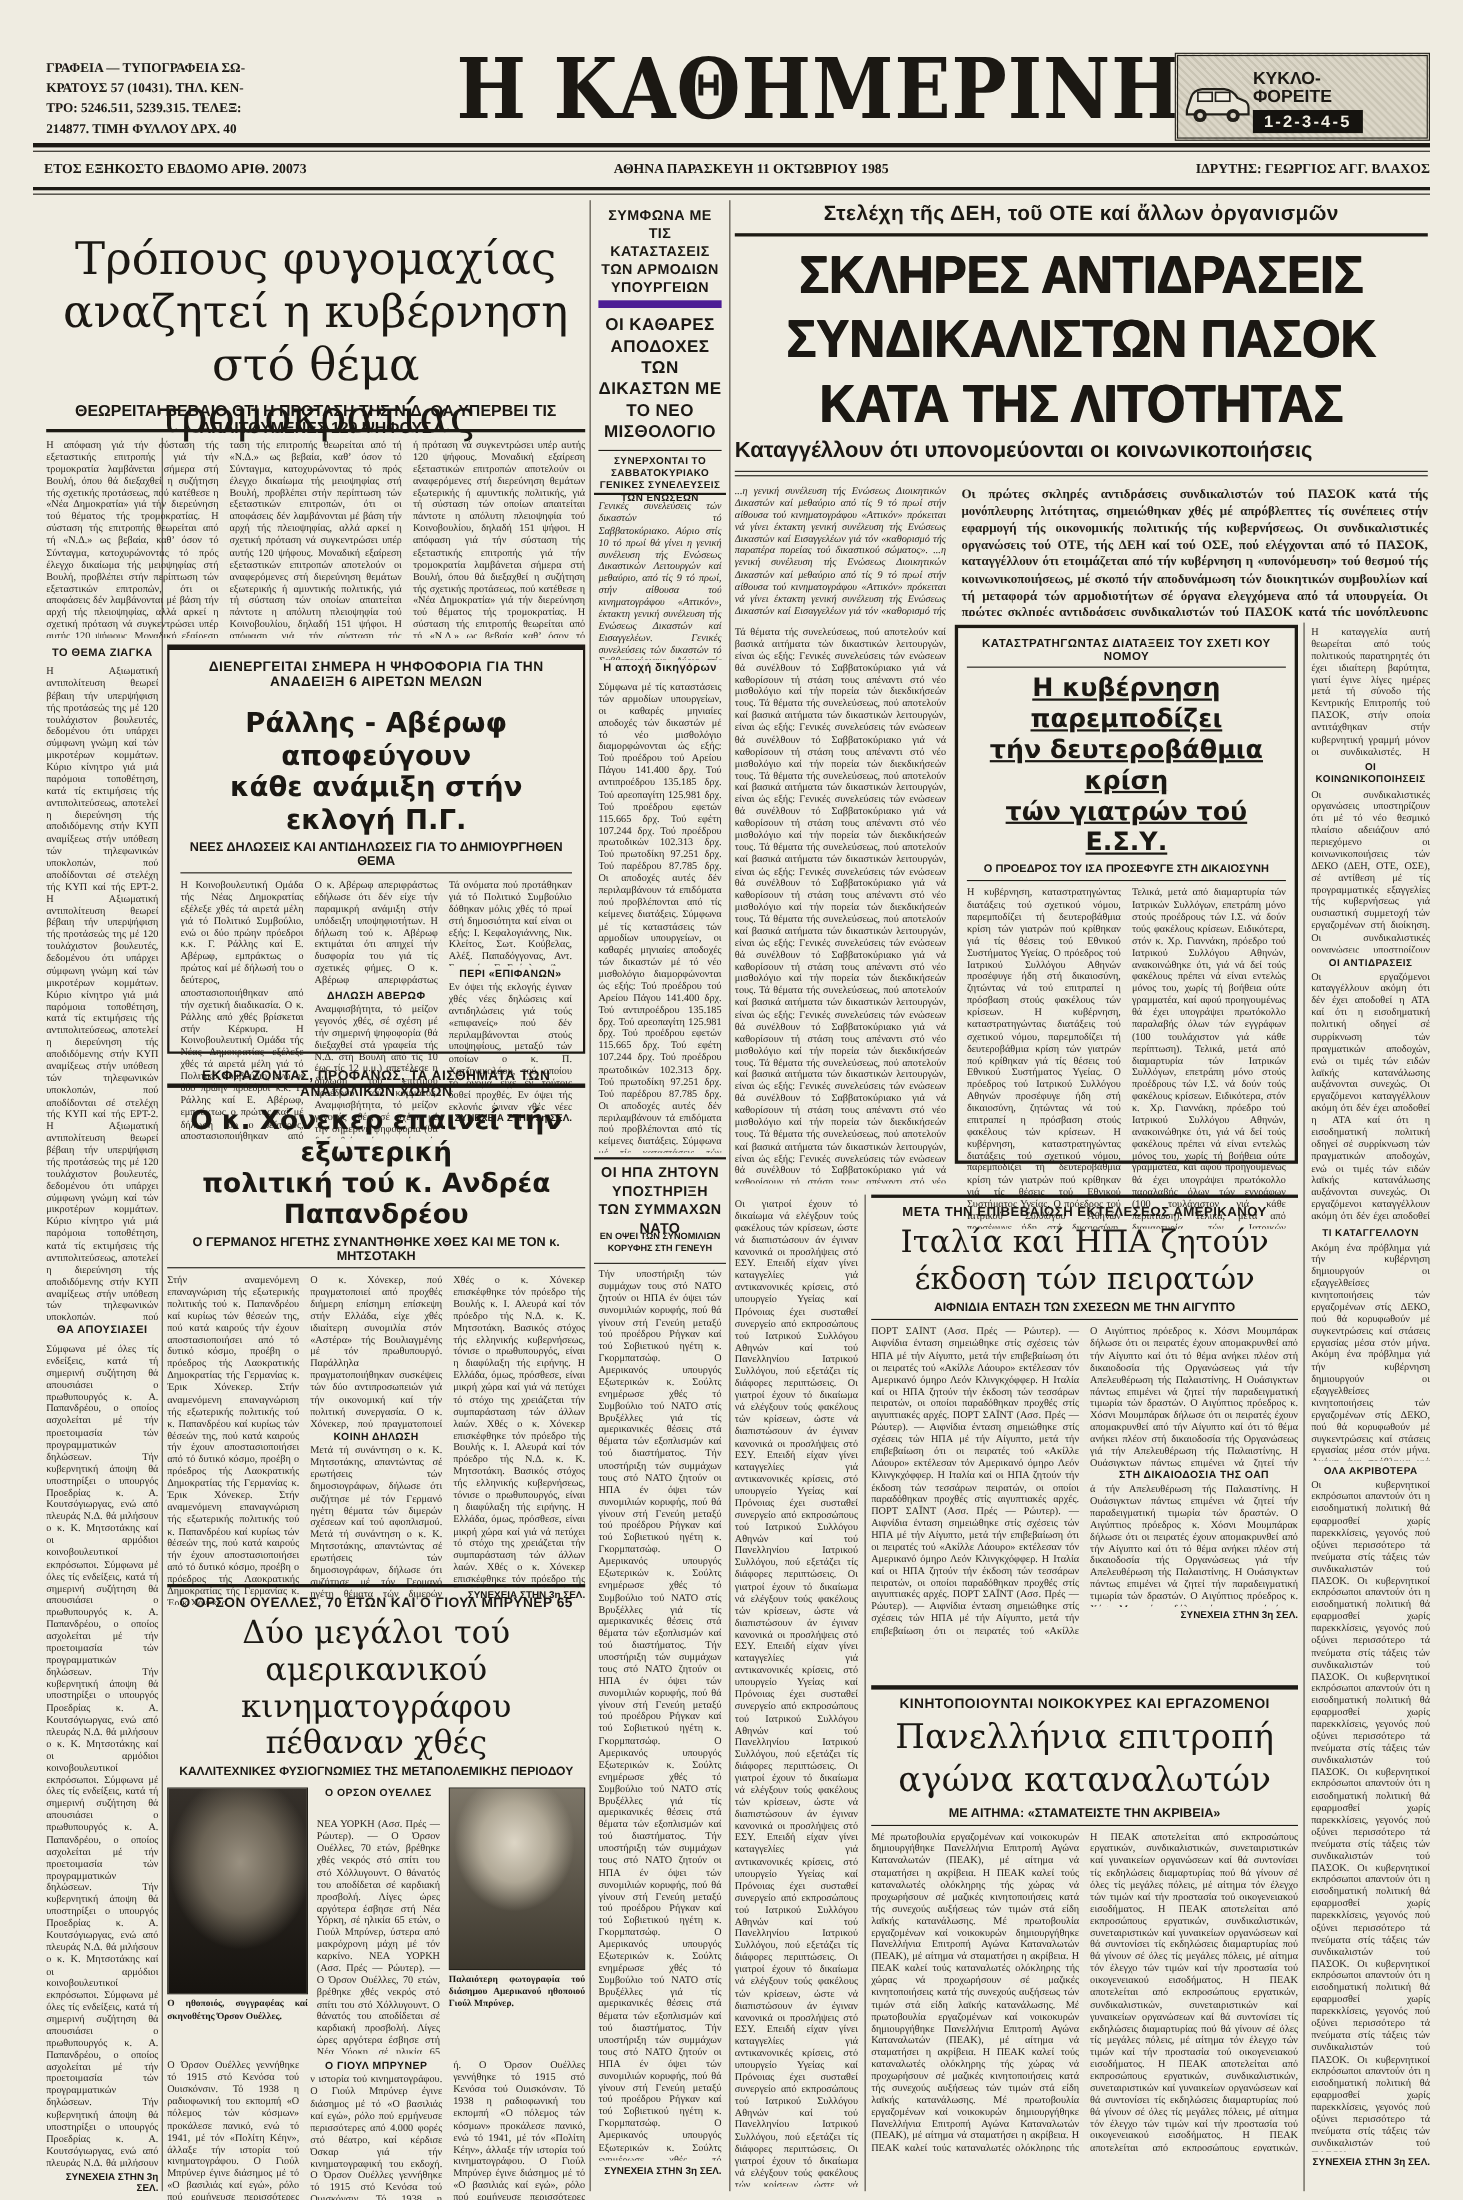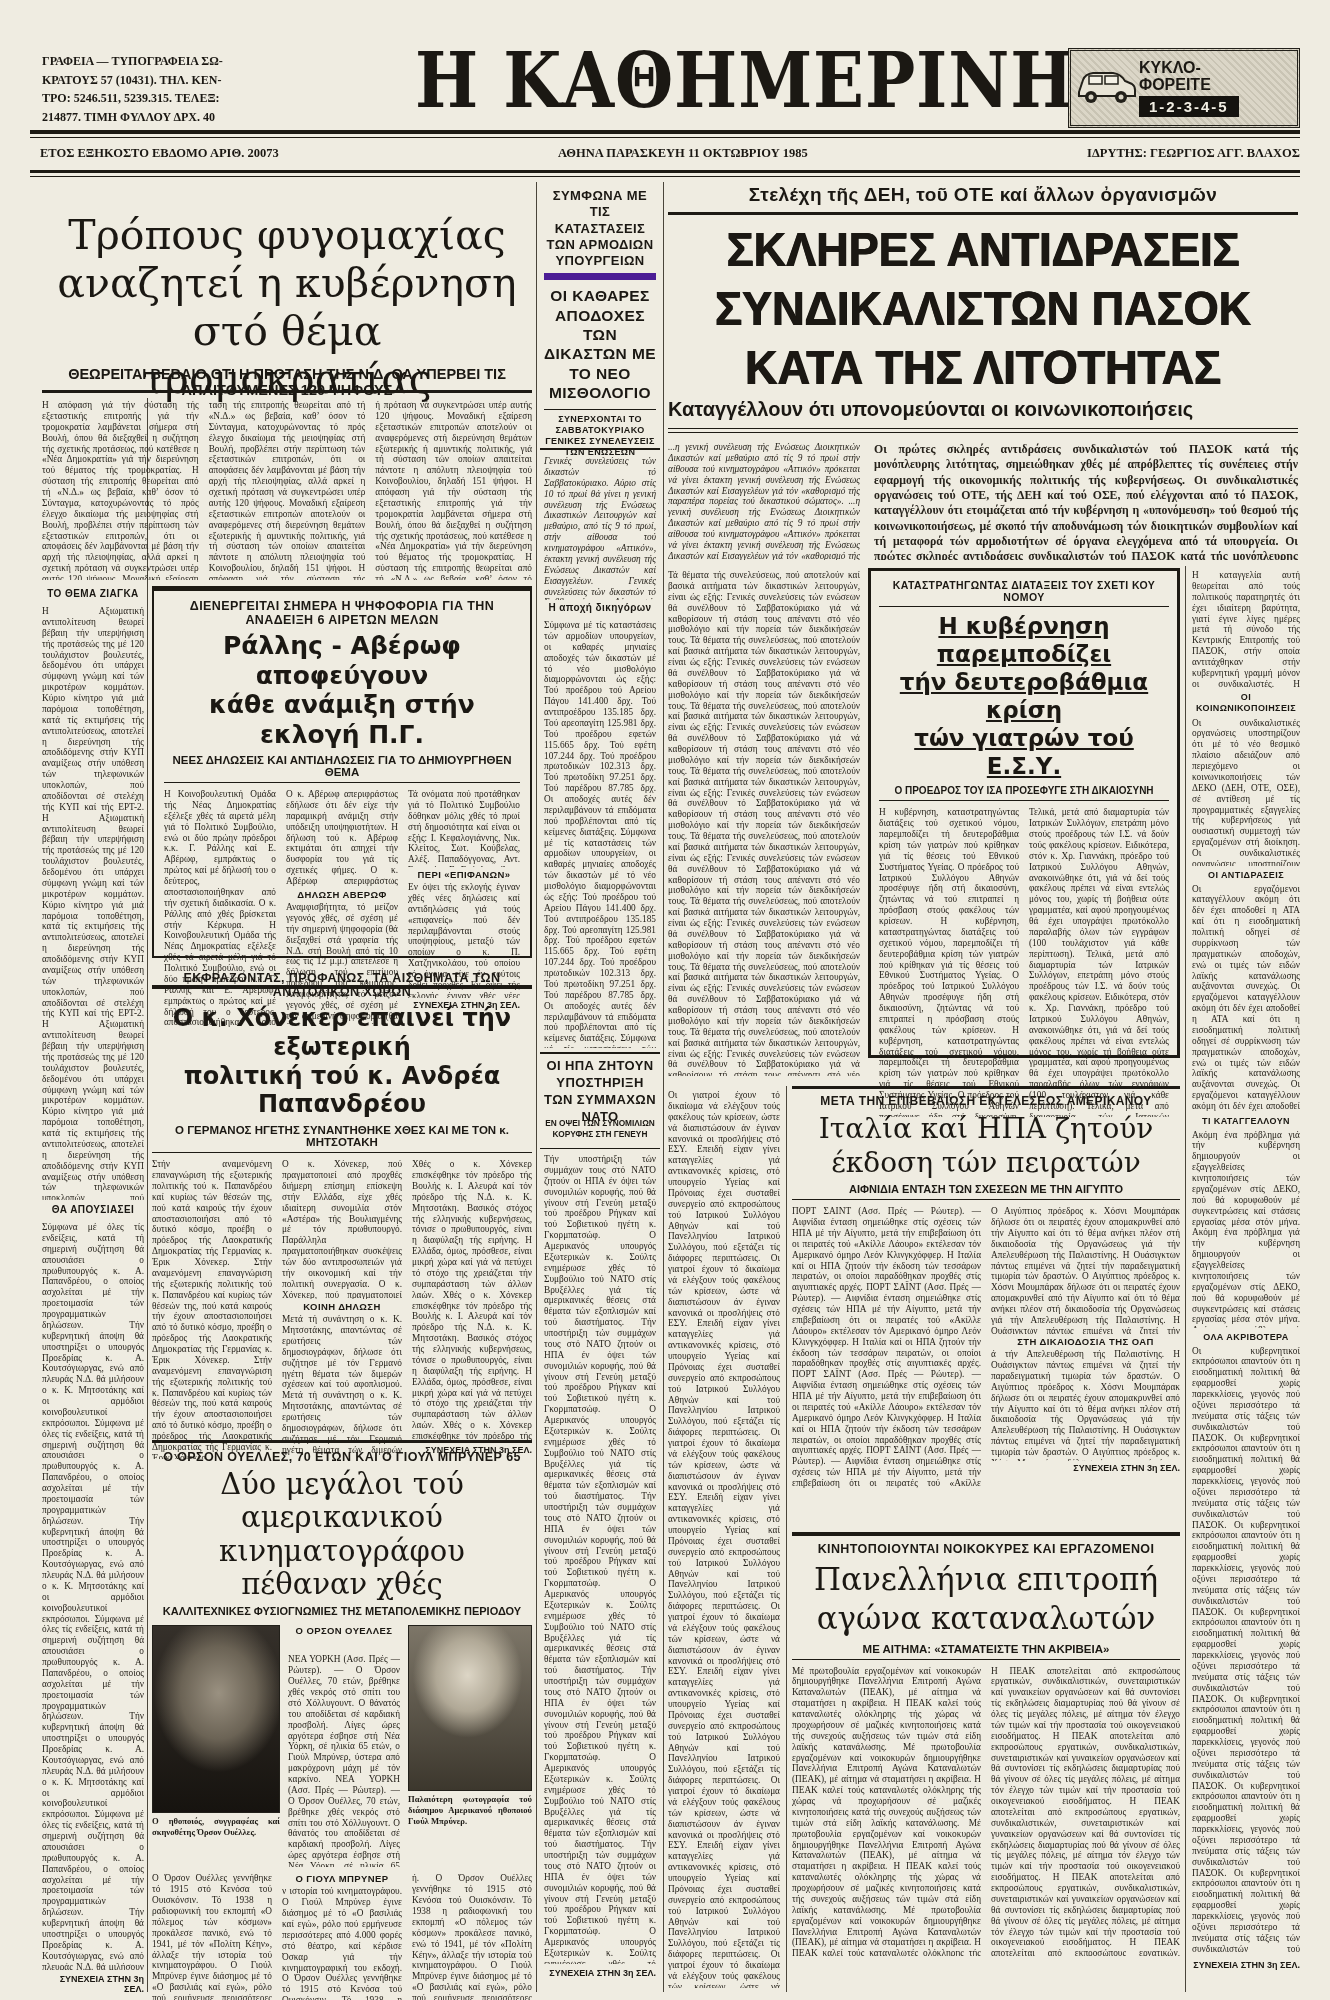--- a/index.html
+++ b/index.html
@@ -35,21 +35,21 @@
     <div>ΓΡΑΦΕΙΑ — ΤΥΠΟΓΡΑΦΕΙΑ ΣΩ-</div>
     <div>ΚΡΑΤΟΥΣ 57 (10431). ΤΗΛ. ΚΕΝ-</div>
     <div>ΤΡΟ: 5246.511, 5239.315. ΤΕΛΕΞ:</div>
     <div>214877. ΤΙΜΗ ΦΥΛΛΟΥ ΔΡΧ. 40</div>
   </div>
 
   <div class="abs" style="left:390px;top:30px;width:710px;height:100px;display:flex;align-items:center;justify-content:center;">
     <span class="serif" style="font-size:76px;font-weight:700;letter-spacing:1px;transform:scaleX(.88);white-space:nowrap;">Η ΚΑΘΗΜΕΡΙΝΗ</span>
   </div>
 
-  <div class="abs" style="left:1068px;top:48px;width:232px;height:80px;border:3px double #22201a;background:repeating-linear-gradient(45deg,#c9c4b4 0 2px,#dbd6c7 2px 5px);display:flex;align-items:center;padding:4px;box-sizing:border-box;">
+  <div class="abs" style="left:1068px;top:48px;width:232px;height:80px;border:3px double #22201a;background:repeating-linear-gradient(45deg,#c9c4b4 0 2px,#dbd6c7 2px 5px);display:flex;align-items:flex-end;padding:4px;box-sizing:border-box;">
     <span style="flex:0 0 64px;">
       <svg width="62" height="44" viewBox="0 0 62 44">
         <path d="M4 28 L8 16 Q10 10 18 9 L38 9 Q46 10 50 17 L57 20 Q60 22 60 26 L60 32 L4 32 Z" fill="#e8e4d6" stroke="#22201a" stroke-width="2"></path>
         <rect x="14" y="12" width="13" height="8" fill="#f4f1e6" stroke="#22201a" stroke-width="1.5"></rect>
         <rect x="30" y="12" width="13" height="8" fill="#f4f1e6" stroke="#22201a" stroke-width="1.5"></rect>
         <circle cx="16" cy="33" r="6" fill="#22201a"></circle>
           <circle cx="16" cy="33" r="2.5" fill="#d8d3c4"></circle>
         <circle cx="46" cy="33" r="6" fill="#22201a"></circle>
           <circle cx="46" cy="33" r="2.5" fill="#d8d3c4"></circle>
       </svg>
@@ -98,21 +98,21 @@
   </div>
 
   <div class="abs cross" style="left:42px;top:588px;width:102px;font-size:10px;">ΤΟ ΘΕΜΑ ΖΙΑΓΚΑ</div>
   <div class="abs fill" style="left:42px;top:606px;width:102px;height:594px;">Η Αξιωματική αντιπολίτευση θεωρεί βέβαιη τήν υπερψήφιση τής προτάσεώς της μέ 120 τουλάχιστον βουλευτές, δεδομένου ότι υπάρχει σύμφωνη γνώμη καί τών μικροτέρων κομμάτων. Κύριο κίνητρο γιά μιά παρόμοια τοποθέτηση, κατά τίς εκτιμήσεις τής αντιπολιτεύσεως, αποτελεί η διερεύνηση τής αποδιδόμενης στήν ΚΥΠ αναμίξεως στήν υπόθεση τών τηλεφωνικών υποκλοπών, πού αποδίδονται σέ στελέχη τής ΚΥΠ καί τής ΕΡΤ-2. Η Αξιωματική αντιπολίτευση θεωρεί βέβαιη τήν υπερψήφιση τής προτάσεώς της μέ 120 τουλάχιστον βουλευτές, δεδομένου ότι υπάρχει σύμφωνη γνώμη καί τών μικροτέρων κομμάτων. Κύριο κίνητρο γιά μιά παρόμοια τοποθέτηση, κατά τίς εκτιμήσεις τής αντιπολιτεύσεως, αποτελεί η διερεύνηση τής αποδιδόμενης στήν ΚΥΠ αναμίξεως στήν υπόθεση τών τηλεφωνικών υποκλοπών, πού αποδίδονται σέ στελέχη τής ΚΥΠ καί τής ΕΡΤ-2. Η Αξιωματική αντιπολίτευση θεωρεί βέβαιη τήν υπερψήφιση τής προτάσεώς της μέ 120 τουλάχιστον βουλευτές, δεδομένου ότι υπάρχει σύμφωνη γνώμη καί τών μικροτέρων κομμάτων. Κύριο κίνητρο γιά μιά παρόμοια τοποθέτηση, κατά τίς εκτιμήσεις τής αντιπολιτεύσεως, αποτελεί η διερεύνηση τής αποδιδόμενης στήν ΚΥΠ αναμίξεως στήν υπόθεση τών τηλεφωνικών υποκλοπών, πού αποδίδονται σέ στελέχη τής ΚΥΠ καί τής ΕΡΤ-2. </div>
   <div class="abs cross" style="left:42px;top:1204px;width:102px;font-size:10px;">ΘΑ ΑΠΟΥΣΙΑΣΕΙ</div>
   <div class="abs fill" style="left:42px;top:1222px;width:102px;height:748px;">Σύμφωνα μέ όλες τίς ενδείξεις, κατά τή σημερινή συζήτηση θά απουσιάσει ο πρωθυπουργός κ. Α. Παπανδρέου, ο οποίος ασχολείται μέ τήν προετοιμασία τών προγραμματικών δηλώσεων. Τήν κυβερνητική άποψη θά υποστηρίξει ο υπουργός Προεδρίας κ. Α. Κουτσόγιωργας, ενώ από πλευράς Ν.Δ. θά μιλήσουν ο κ. Κ. Μητσοτάκης καί οι αρμόδιοι κοινοβουλευτικοί εκπρόσωποι. Σύμφωνα μέ όλες τίς ενδείξεις, κατά τή σημερινή συζήτηση θά απουσιάσει ο πρωθυπουργός κ. Α. Παπανδρέου, ο οποίος ασχολείται μέ τήν προετοιμασία τών προγραμματικών δηλώσεων. Τήν κυβερνητική άποψη θά υποστηρίξει ο υπουργός Προεδρίας κ. Α. Κουτσόγιωργας, ενώ από πλευράς Ν.Δ. θά μιλήσουν ο κ. Κ. Μητσοτάκης καί οι αρμόδιοι κοινοβουλευτικοί εκπρόσωποι. Σύμφωνα μέ όλες τίς ενδείξεις, κατά τή σημερινή συζήτηση θά απουσιάσει ο πρωθυπουργός κ. Α. Παπανδρέου, ο οποίος ασχολείται μέ τήν προετοιμασία τών προγραμματικών δηλώσεων. Τήν κυβερνητική άποψη θά υποστηρίξει ο υπουργός Προεδρίας κ. Α. Κουτσόγιωργας, ενώ από πλευράς Ν.Δ. θά μιλήσουν ο κ. Κ. Μητσοτάκης καί οι αρμόδιοι κοινοβουλευτικοί εκπρόσωποι. Σύμφωνα μέ όλες τίς ενδείξεις, κατά τή σημερινή συζήτηση θά απουσιάσει ο πρωθυπουργός κ. Α. Παπανδρέου, ο οποίος ασχολείται μέ τήν προετοιμασία τών προγραμματικών δηλώσεων. Τήν κυβερνητική άποψη θά υποστηρίξει ο υπουργός Προεδρίας κ. Α. Κουτσόγιωργας, ενώ από πλευράς Ν.Δ. θά μιλήσουν ο κ. Κ. Μητσοτάκης καί οι αρμόδιοι κοινοβουλευτικοί εκπρόσωποι. </div>
   <div class="abs more" style="left:42px;top:1974px;width:102px;">ΣΥΝΕΧΕΙΑ ΣΤΗΝ 3η ΣΕΛ.</div>
 
   <div class="abs" style="left:152px;top:586px;width:380px;height:372px;border:2px solid #1d1a14;border-top-width:5px;box-sizing:border-box;padding:8px 10px;">
     <div class="kick" style="font-size:12.5px;">ΔΙΕΝΕΡΓΕΙΤΑΙ ΣΗΜΕΡΑ Η ΨΗΦΟΦΟΡΙΑ ΓΙΑ ΤΗΝ ΑΝΑΔΕΙΞΗ 6 ΑΙΡΕΤΩΝ ΜΕΛΩΝ</div>
-    <div class="headS" style="font-size:25px;line-height:1.18;margin-top:4px;">
+    <div class="headS" style="font-size:25px;line-height:1.18;margin-top:15px;">
       <div>Ράλλης - Αβέρωφ αποφεύγουν</div>
       <div>κάθε ανάμιξη στήν εκλογή Π.Γ.</div>
     </div>
     <div class="sub" style="font-size:11.5px;margin-top:5px;border-bottom:1px solid #1d1a14;padding-bottom:4px;">ΝΕΕΣ ΔΗΛΩΣΕΙΣ ΚΑΙ ΑΝΤΙΔΗΛΩΣΕΙΣ ΓΙΑ ΤΟ ΔΗΜΙΟΥΡΓΗΘΕΝ ΘΕΜΑ</div>
     <div class="bodyrow" style="height:238px;margin-top:6px;">
       <div>
           <div class="fill" style="height:238px;">Η Κοινοβουλευτική Ομάδα τής Νέας Δημοκρατίας εξέλεξε χθές τά αιρετά μέλη γιά τό Πολιτικό Συμβούλιο, ενώ οι δύο πρώην πρόεδροι κ.κ. Γ. Ράλλης καί Ε. Αβέρωφ, εμπράκτως ο πρώτος καί μέ δήλωσή του ο δεύτερος, αποστασιοποιήθηκαν από τήν σχετική διαδικασία. Ο κ. Ράλλης από χθές βρίσκεται στήν Κέρκυρα. Η Κοινοβουλευτική Ομάδα τής Νέας Δημοκρατίας εξέλεξε χθές τά αιρετά μέλη γιά τό Πολιτικό Συμβούλιο, ενώ οι δύο πρώην πρόεδροι κ.κ. Γ. Ράλλης καί Ε. Αβέρωφ, εμπράκτως ο πρώτος καί μέ δήλωσή του ο δεύτερος, αποστασιοποιήθηκαν από τήν σχετική διαδικασία. Ο κ. Ράλλης από χθές βρίσκεται στήν Κέρκυρα. </div>
         </div>
       <div>
         <div class="fill" style="height:98px;">Ο κ. Αβέρωφ απεριφράστως εδήλωσε ότι δέν είχε τήν παραμικρή ανάμιξη στήν υπόδειξη υποψηφιοτήτων. Η δήλωση τού κ. Αβέρωφ εκτιμάται ότι απηχεί τήν δυσφορία του γιά τίς σχετικές φήμες. Ο κ. Αβέρωφ απεριφράστως εδήλωσε ότι δέν είχε τήν παραμικρή ανάμιξη στήν υπόδειξη υποψηφιοτήτων. Η δήλωση τού κ. Αβέρωφ εκτιμάται ότι απηχεί τήν δυσφορία του γιά τίς σχετικές φήμες. </div>

